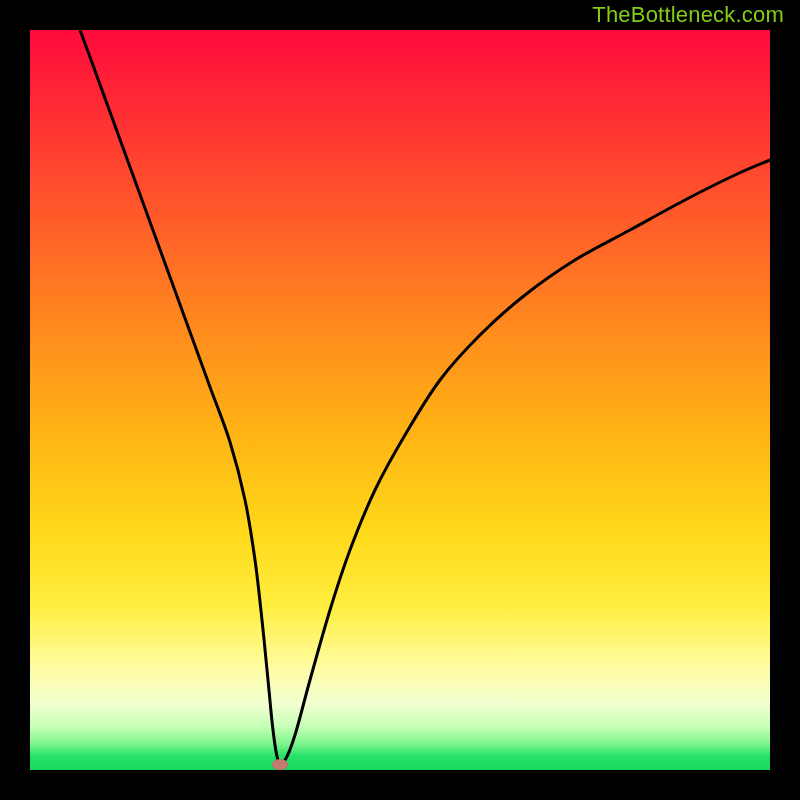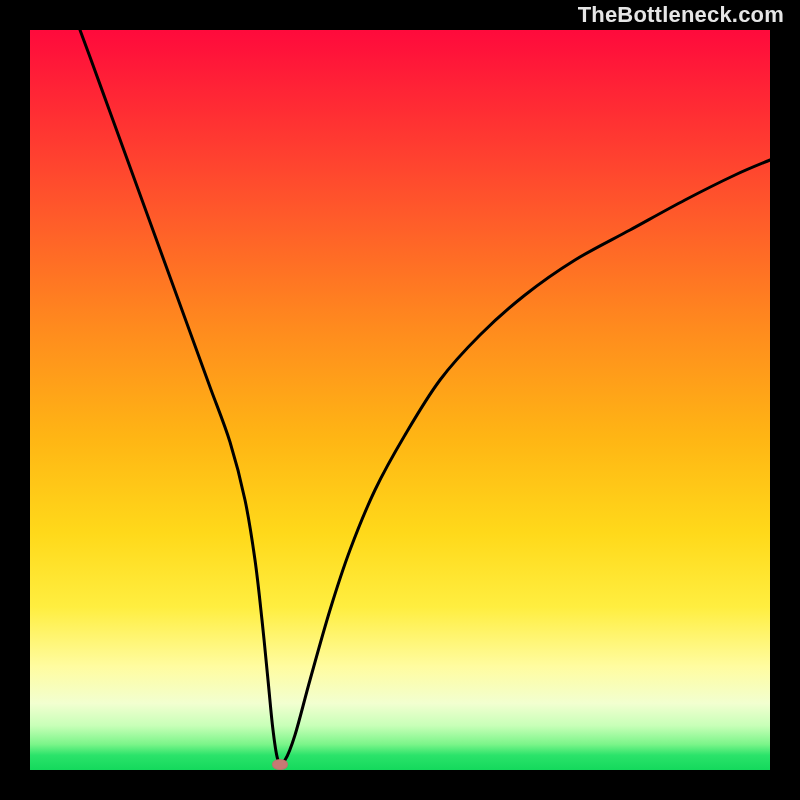--- a/index.html
+++ b/index.html
@@ -14,23 +14,23 @@
   .frame {
     position: relative;
     width: 800px;
     height: 800px;
     background: #000;
   }
   .watermark {
     position: absolute;
     top: 2px;
     right: 16px;
-    color: #e5e5e5;
+    color: #84cc16;
     font-size: 22px;
-    font-weight: 700;
+    font-weight: 400;
     letter-spacing: 0.2px;
     z-index: 5;
   }
   .plot-area {
     position: absolute;
     left: 30px;
     top: 30px;
     width: 740px;
     height: 740px;
     overflow: hidden;

